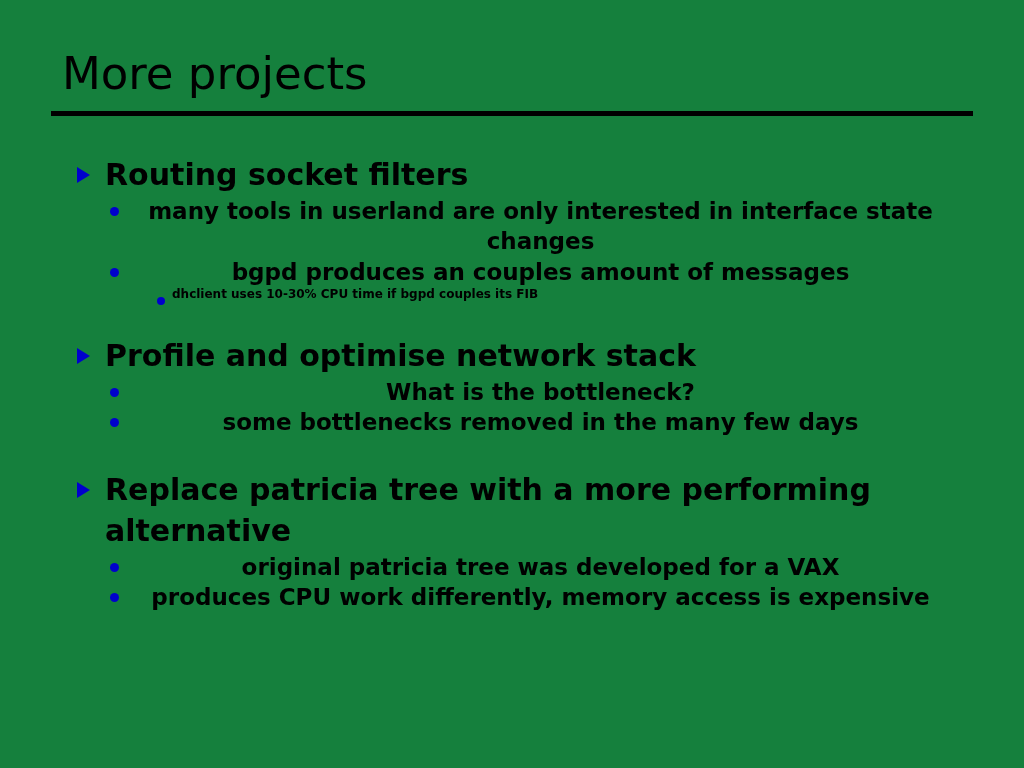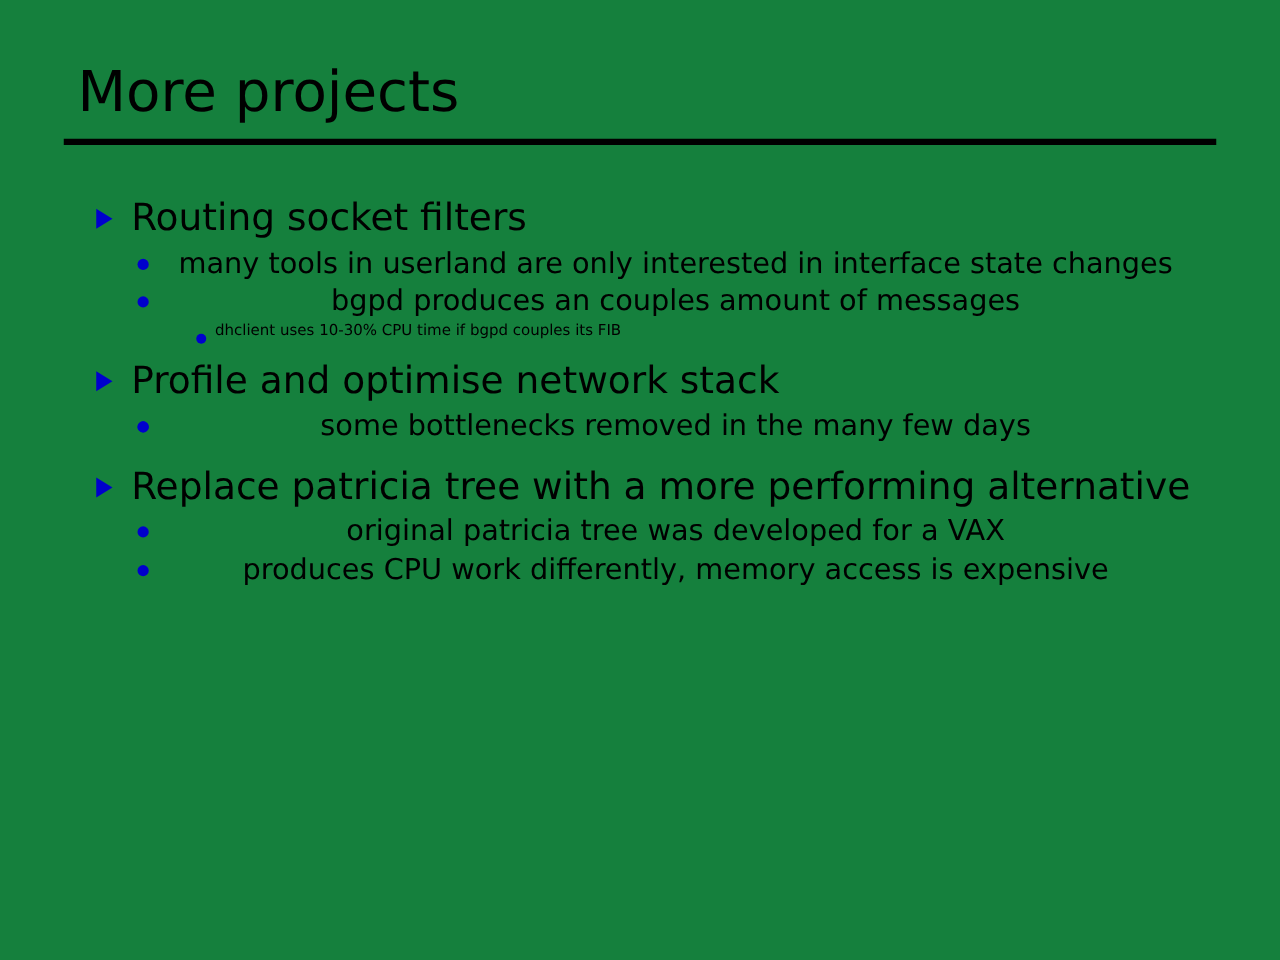--- a/index.html
+++ b/index.html
@@ -50,21 +50,21 @@
     position: absolute;
     left: 0;
     top: 155px;
     width: 1024px;
   }
 
   .group {
     margin-bottom: 0;
   }
   .group.gap {
-    margin-top: 13px;
+    margin-top: 33px;
   }
 
   
   .lvl1 {
     position: relative;
     padding-left: 105px;
     padding-right: 70px;
     font-size: 30px;
     line-height: 1.36;
     color: #000000;
@@ -114,20 +114,21 @@
     left: 157px;
     top: 10px;
     width: 8px;
     height: 8px;
     border-radius: 50%;
     background: #0000cc;
   }
 
   .text {
     display: inline;
+    font-weight: bold;
   }
 </style>
 </head>
 <body>
 
 <div class="slide">
 
   <div class="slide-title">More projects</div>
 
   <div class="title-rule"></div>
@@ -153,20 +154,21 @@
       </div>
     </div>
 
     <div class="group gap">
       <div class="lvl1">
         <span class="marker"></span>
         <span class="text">Profile and optimise network stack</span>
       </div>
       <div class="lvl2">
         <span class="marker"></span>
+        <span class="text">What is the bottleneck?</span>
       </div>
       <div class="lvl2">
         <span class="marker"></span>
         <span class="text">some bottlenecks removed in the many few days</span>
       </div>
     </div>
 
     <div class="group gap">
       <div class="lvl1">
         <span class="marker"></span>

